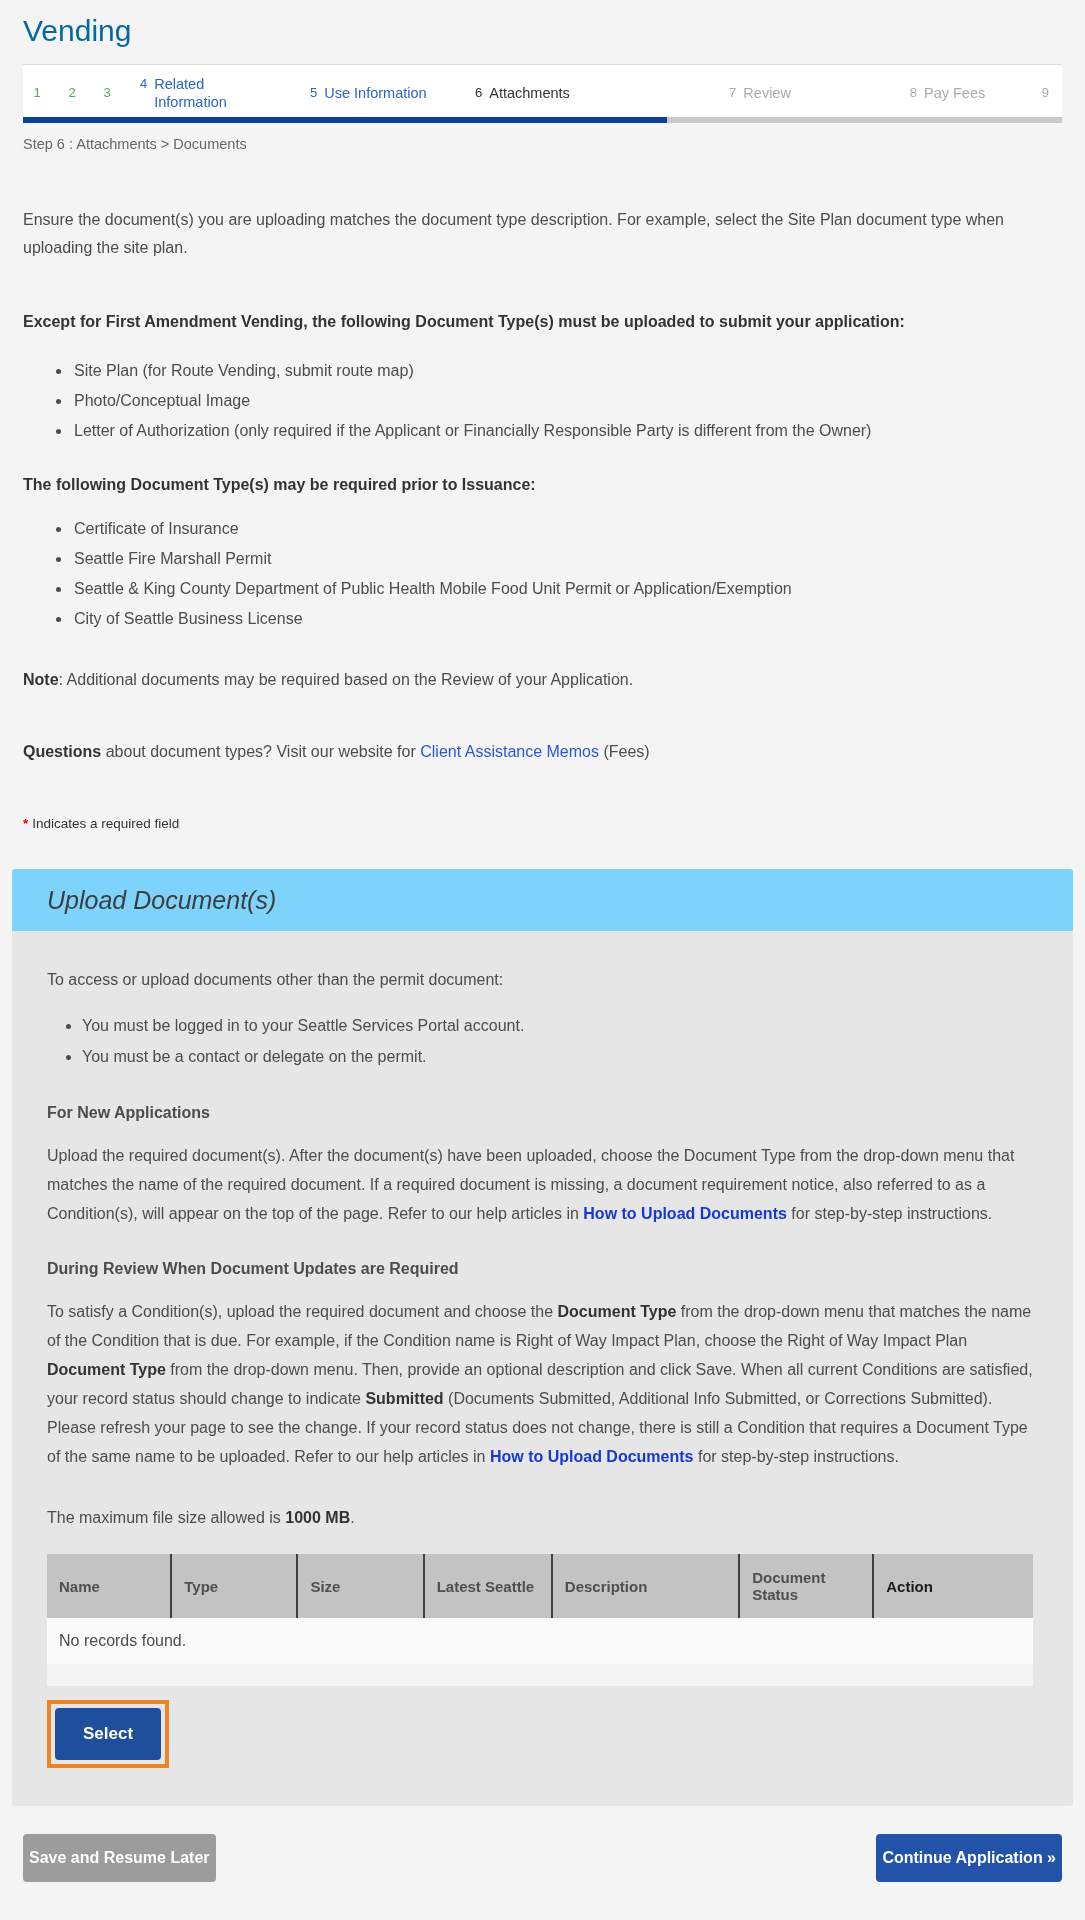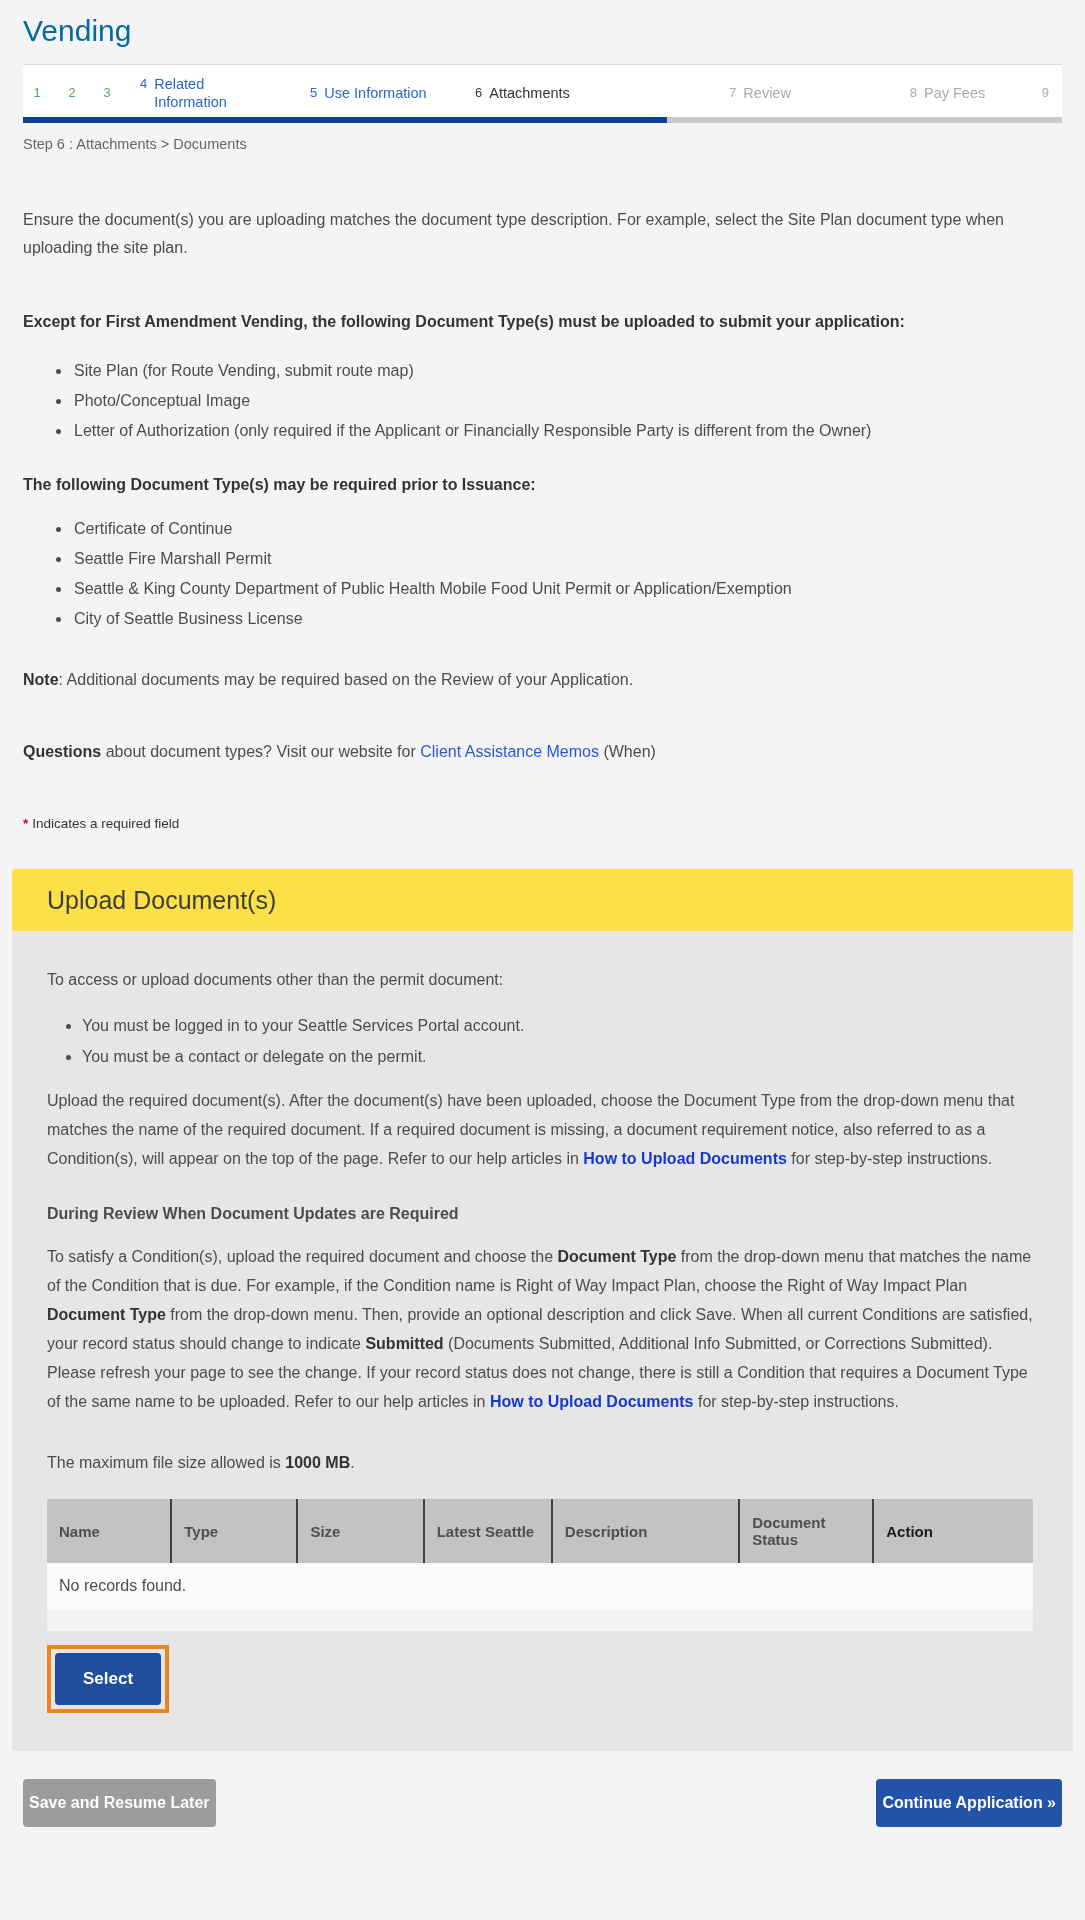--- a/index.html
+++ b/index.html
@@ -46,21 +46,21 @@
   .note-line { margin:32px 23px 0 23px; line-height:28px; }
   .q-line { margin:44px 23px 0 23px; line-height:28px; }
   b.dark { color:#333333; }
   a.lnk { color:#2957d8; text-decoration:none; cursor:pointer; }
   a.lnk-bold { color:#1638d2; font-weight:bold; text-decoration:none; cursor:pointer; }
   .required-line { margin:50px 23px 0 23px; font-size:13.5px; color:#333333; }
   .req-star { color:#dd0000; font-weight:bold; margin-right:4px; }
 
   
   .panel { margin:38px 12px 0 12px; border-radius:3px; overflow:hidden; }
-  .panel-header { background:#fde047; padding:17px 35px 16px 35px; }
+  .panel-header { background:#7dd3fc; padding:17px 35px 16px 35px;font-style:italic; }
   .panel-header h2 { font-size:25px; font-weight:400; color:#3d3d3d; }
   .panel-body { background:#e6e6e6; padding:28px 30px 38px 35px; }
   .panel-body p { line-height:29px; color:#4c4c4c; }
   .panel-body .p-intro { margin-top:6px; }
   ul.panel-list { margin:16px 0 0 35px; }
   ul.panel-list li { line-height:31px; color:#4c4c4c; }
   .ph { margin-top:26px; font-weight:bold; color:#333333; font-size:16px; }
   .p-para { margin-top:14px; max-width:995px; }
   .maxfile { margin-top:32px; }
 
@@ -137,43 +137,44 @@
 
 <p class="sec-head">Except for First Amendment Vending, the following Document Type(s) must be uploaded to submit your application:</p>
 <ul class="doclist">
   <li>Site Plan (for Route Vending, submit route map)</li>
   <li>Photo/Conceptual Image</li>
   <li>Letter of Authorization (only required if the Applicant or Financially Responsible Party is different from the Owner)</li>
 </ul>
 
 <p class="sec-head2">The following Document Type(s) may be required prior to Issuance:</p>
 <ul class="doclist">
-  <li>Certificate of Continue</li>
+  <li>Certificate of Insurance</li>
   <li>Seattle Fire Marshall Permit</li>
   <li>Seattle &amp; King County Department of Public Health Mobile Food Unit Permit or Application/Exemption</li>
   <li>City of Seattle Business License</li>
 </ul>
 
 <p class="note-line"><b class="dark">Note</b><span>: Additional documents may be required based on the Review of your Application.</span></p>
 
-<p class="q-line"><b class="dark">Questions</b><span> about document types? Visit our website for </span><a class="lnk">Client Assistance Memos</a><span> (When)</span></p>
+<p class="q-line"><b class="dark">Questions</b><span> about document types? Visit our website for </span><a class="lnk">Client Assistance Memos</a><span> (Fees)</span></p>
 
 <p class="required-line"><span class="req-star">*</span><span>Indicates a required field</span></p>
 
 <div class="panel">
   <div class="panel-header">
     <h2>Upload Document(s)</h2>
   </div>
   <div class="panel-body">
     <p class="p-intro">To access or upload documents other than the permit document:</p>
     <ul class="panel-list">
       <li>You must be logged in to your Seattle Services Portal account.</li>
       <li>You must be a contact or delegate on the permit.</li>
     </ul>
 
+    <p class="ph">For New Applications</p>
     <p class="p-para"><span>Upload the required document(s). After the document(s) have been uploaded, choose the Document Type from the drop-down menu that matches the name of the required document. If a required document is missing, a document requirement notice, also referred to as a Condition(s), will appear on the top of the page. Refer to our help articles in </span><a class="lnk-bold">How to Upload Documents</a><span> for step-by-step instructions.</span></p>
 
     <p class="ph">During Review When Document Updates are Required</p>
     <p class="p-para"><span>To satisfy a Condition(s), upload the required document and choose the </span><b class="dark">Document Type</b><span> from the drop-down menu that matches the name of the Condition that is due. For example, if the Condition name is Right of Way Impact Plan, choose the Right of Way Impact Plan </span><b class="dark">Document Type</b><span> from the drop-down menu. Then, provide an optional description and click Save. When all current Conditions are satisfied, your record status should change to indicate </span><b class="dark">Submitted</b><span> (Documents Submitted, Additional Info Submitted, or Corrections Submitted). Please refresh your page to see the change. If your record status does not change, there is still a Condition that requires a Document Type of the same name to be uploaded. Refer to our help articles in </span><a class="lnk-bold">How to Upload Documents</a><span> for step-by-step instructions.</span></p>
 
     <p class="maxfile"><span>The maximum file size allowed is </span><b class="dark">1000 MB</b><span>.</span></p>
 
     <table class="docs">
       <thead>
         <tr>

